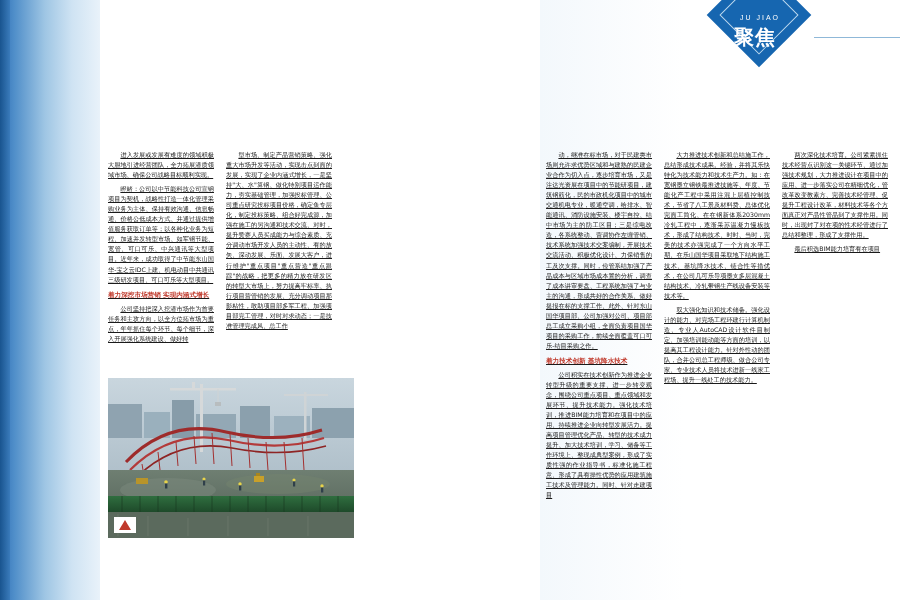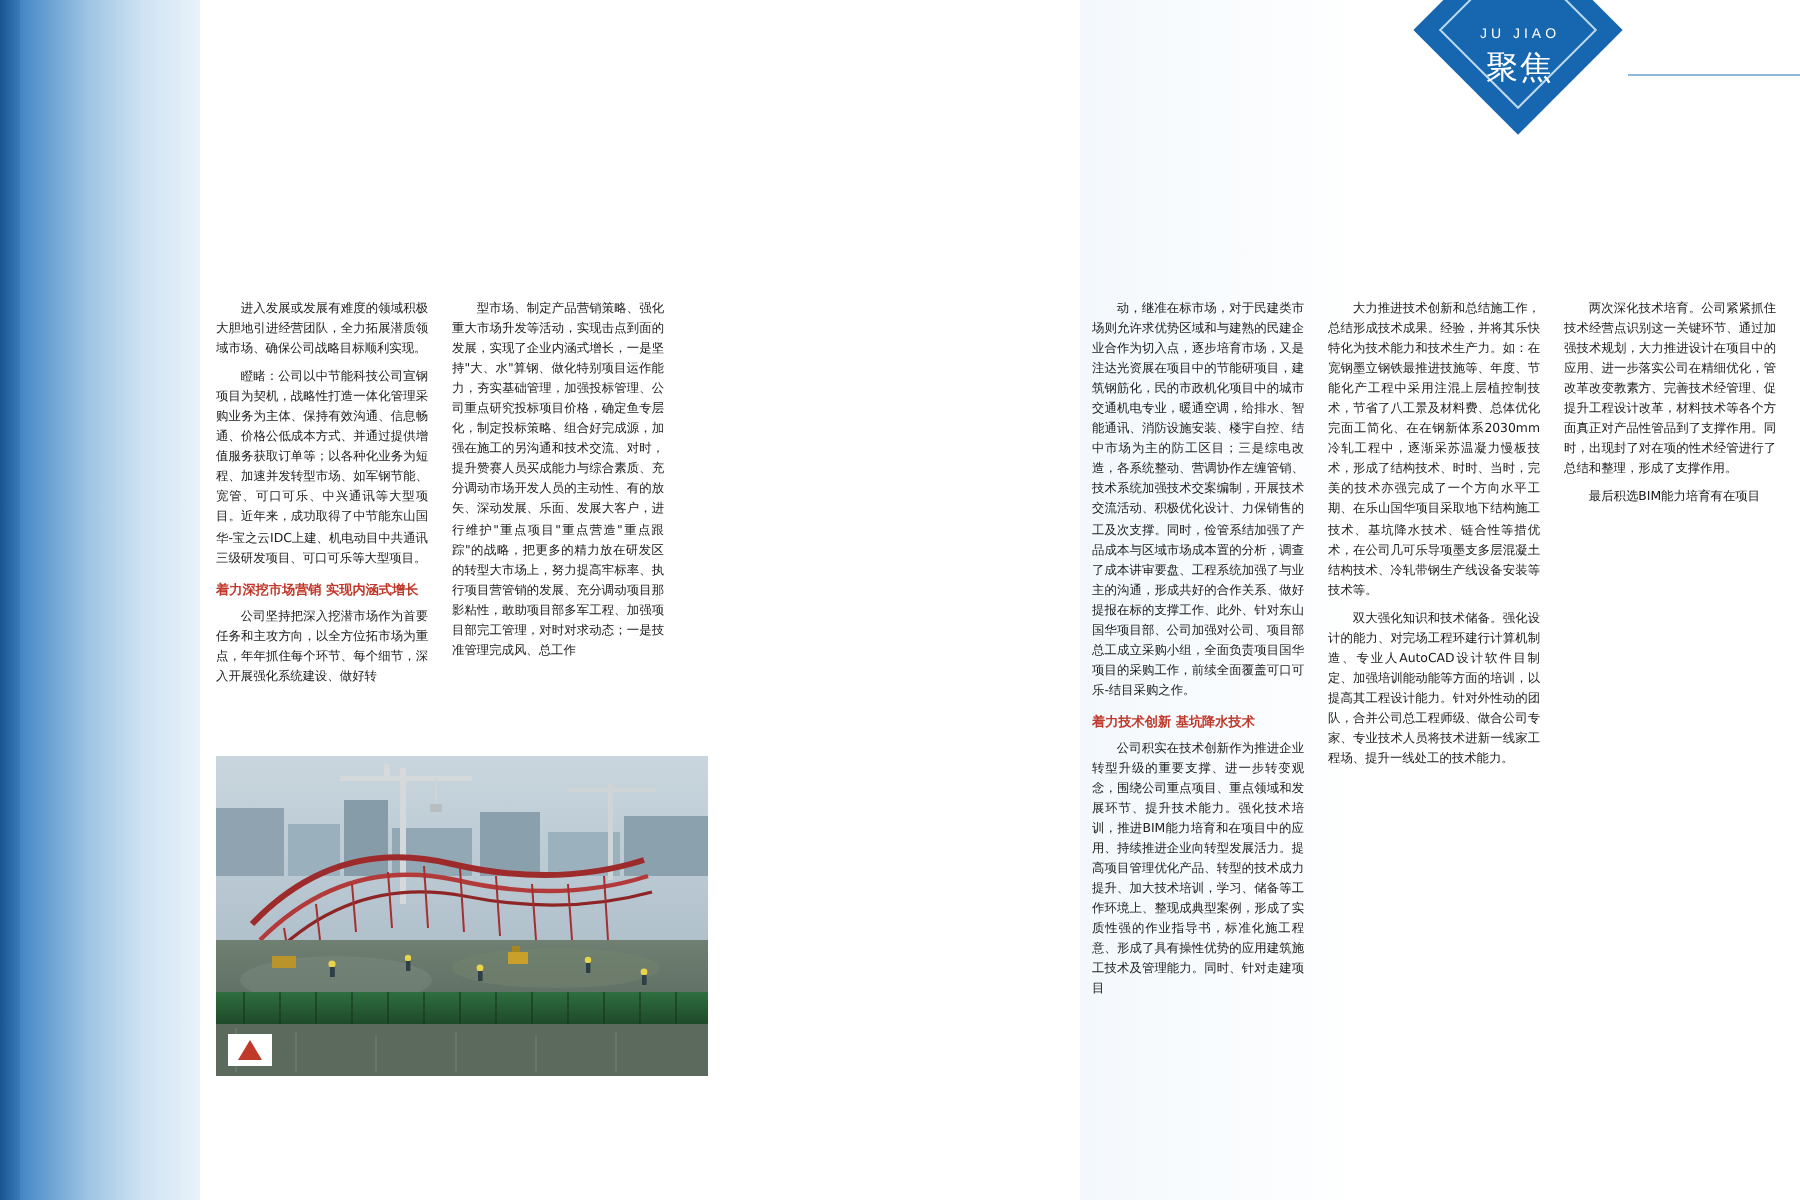--- a/index.html
+++ b/index.html
@@ -71,24 +71,23 @@
     color: #ffffff;
     font-size: 7px;
     letter-spacing: 2px;
     font-family: "Liberation Sans", sans-serif;
   }
   .logo-cn {
     position: absolute;
     left: 12px;
     top: 24px;
     width: 52px;
-    text-align: center;
     color: #ffffff;
-    font-size: 16px;
-    font-weight: normal;
+    font-size: 20px;
+    font-weight: bold;
     letter-spacing: 1px;
     font-family: "DejaVu Sans", sans-serif;
   }
   .logo-rule {
     position: absolute;
     right: 0;
     top: 37px;
     width: 86px;
     height: 1px;
     background: #8fb8d8;
@@ -96,20 +95,21 @@
   
   .col {
     position: absolute;
     top: 150px;
     font-family: "DejaVu Sans", sans-serif;
     font-size: 6.2px;
     line-height: 1.62;
     color: #1a1a1a;
     text-align: justify;
     writing-mode: horizontal-tb;
+    text-decoration: underline;
   }
   .col p {
     margin: 0 0 4px 0;
   }
   .col-1 { left: 108px; width: 106px; }
   .col-2 { left: 226px; width: 106px; }
   .col-3 { left: 546px; width: 106px; }
   .col-4 { left: 664px; width: 106px; }
   .col-5 { left: 782px; width: 106px; }
 

